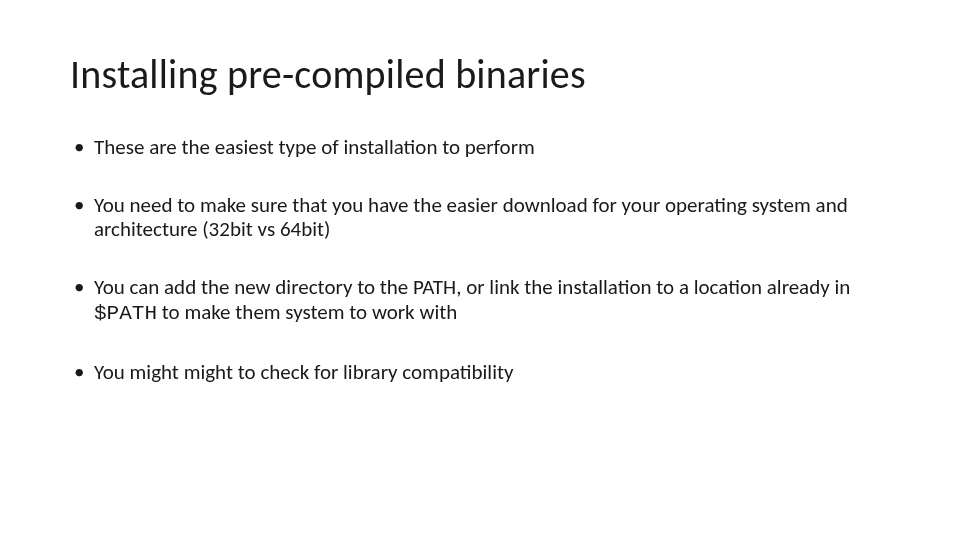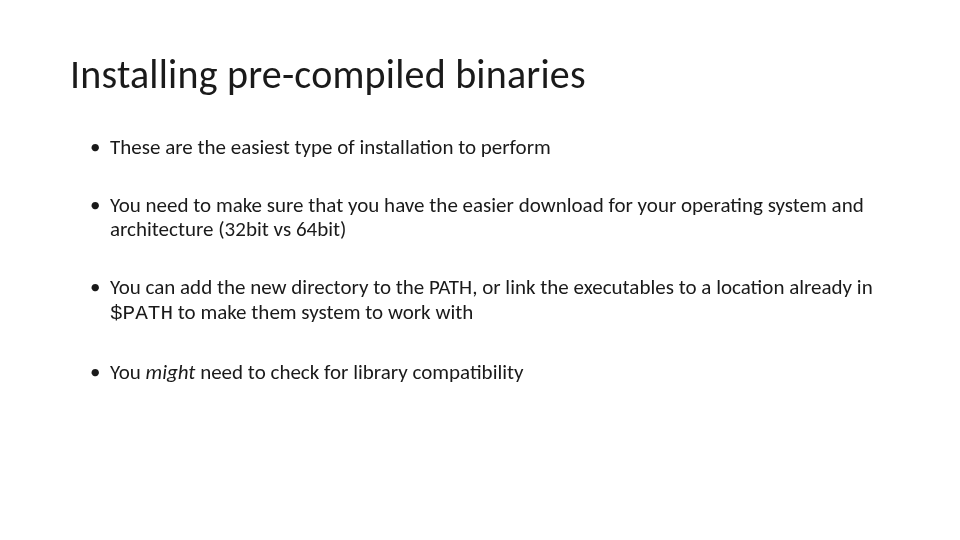--- a/index.html
+++ b/index.html
@@ -20,21 +20,21 @@
   .title {
     font-size: 40px;
     font-weight: 400;
     letter-spacing: 0.2px;
     margin: 0 0 36px 0;
     color: #1a1a1a;
   }
   ul.bullets {
     list-style: none;
     padding: 0;
-    margin: 16px;
+    margin: 0;
   }
   ul.bullets > li {
     position: relative;
     padding-left: 24px;
     font-size: 21px;
     line-height: 1.15;
     margin-bottom: 34px;
     color: #1a1a1a;
   }
   ul.bullets > li::before {
@@ -42,36 +42,35 @@
     position: absolute;
     left: 4px;
     top: 0;
     font-size: 21px;
   }
   .mono {
     font-family: "Courier New", Courier, monospace;
     text-align: right;
   }
   .italic {
-    font-style: italic;
   }
 </style>
 </head>
 <body>
 
 <div class="slide">
   <h1 class="title">Installing pre-compiled binaries</h1>
 
   <ul class="bullets">
     <li>
       <span>These are the easiest type of installation to perform</span>
     </li>
     <li>
       <span>You need to make sure that you have the easier download for your operating system and architecture (32bit vs 64bit)</span>
     </li>
     <li>
-      <span>You can add the new directory to the PATH, or link the executables to a location already in </span><span class="mono">$PATH</span><span> to make them system to work with</span>
+      <span>You can add the new directory to the PATH, or link the installation to a location already in </span><span class="mono">$PATH</span><span> to make them system to work with</span>
     </li>
     <li>
-      <span>You </span><span class="italic">might</span><span> need to check for library compatibility</span>
+      <span>You </span><span class="italic">might</span><span> might to check for library compatibility</span>
     </li>
   </ul>
 </div>
 
 </body></html>

